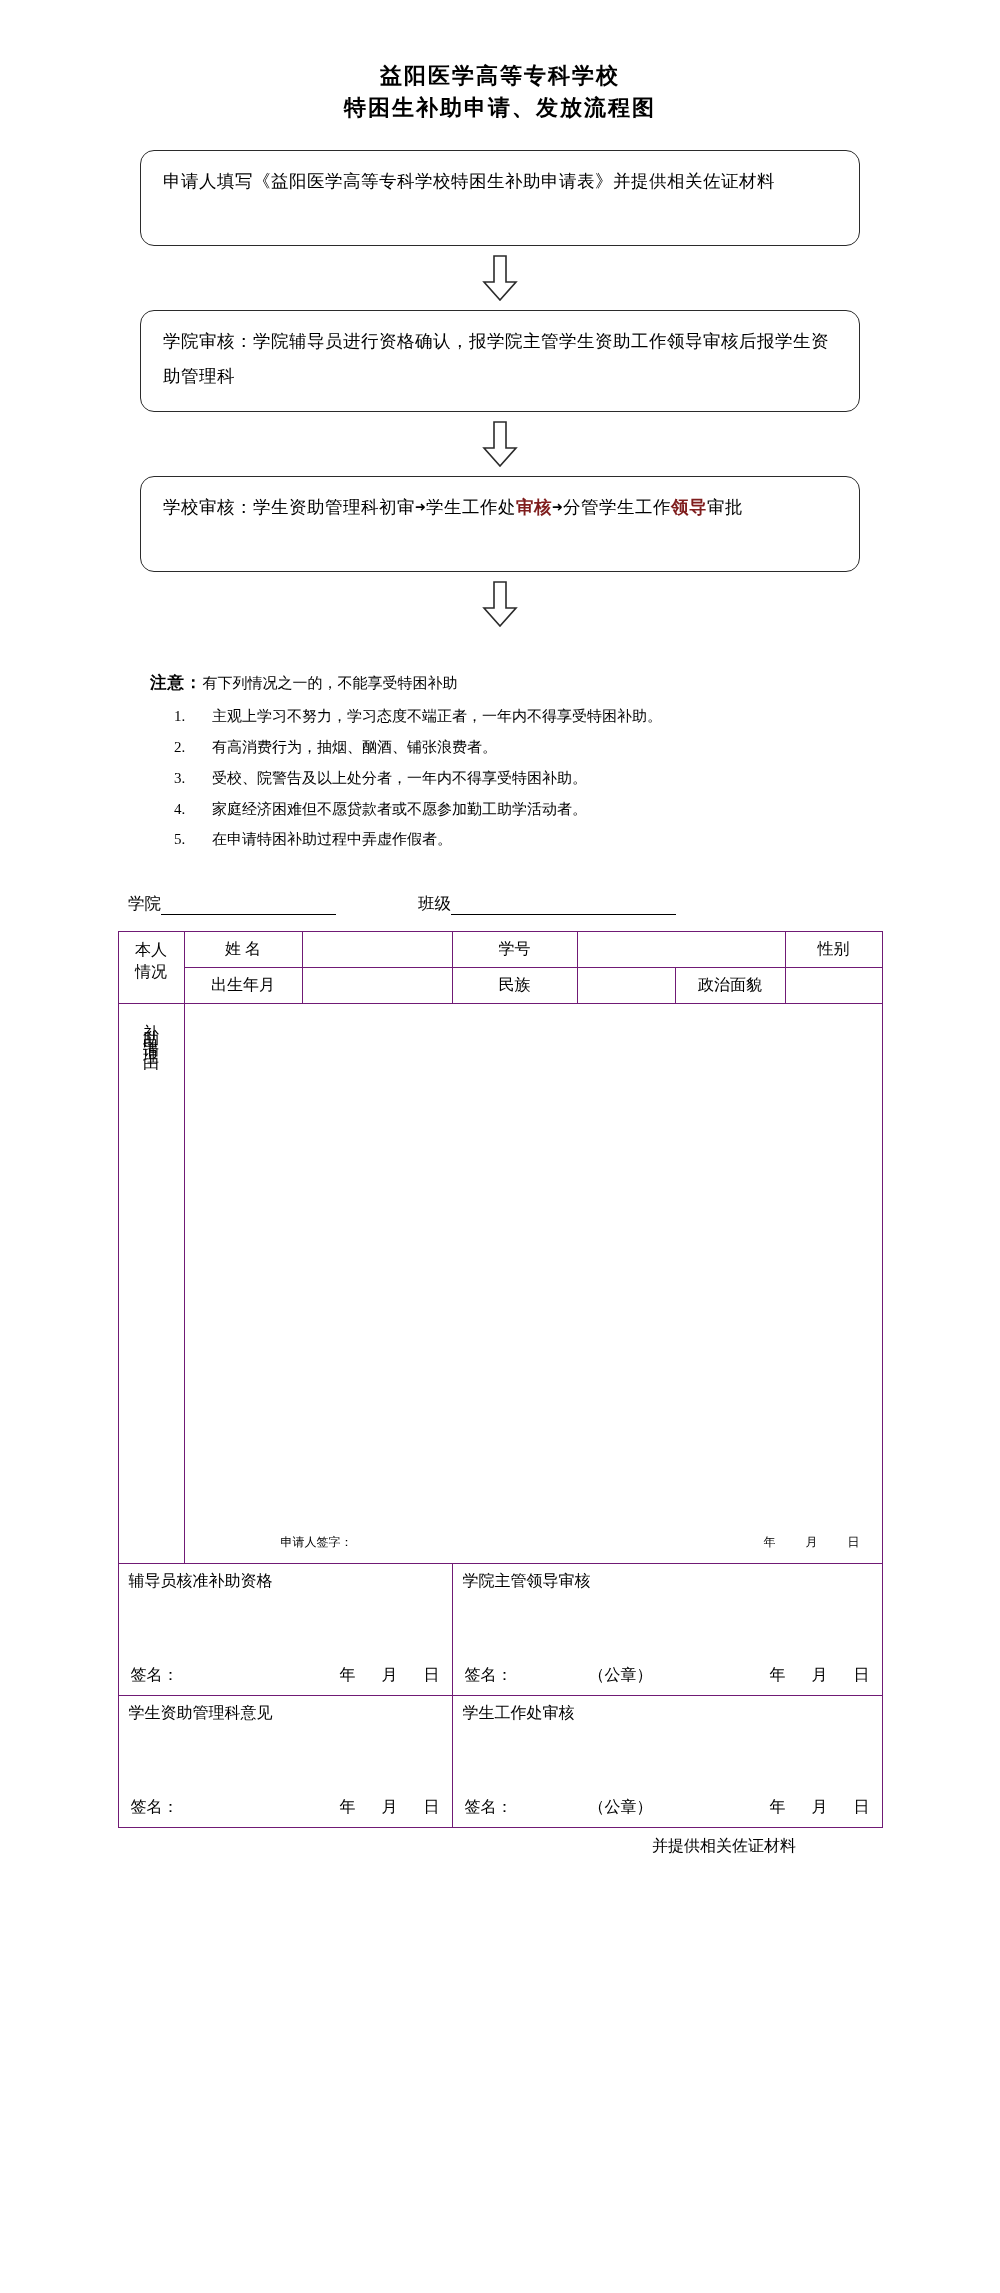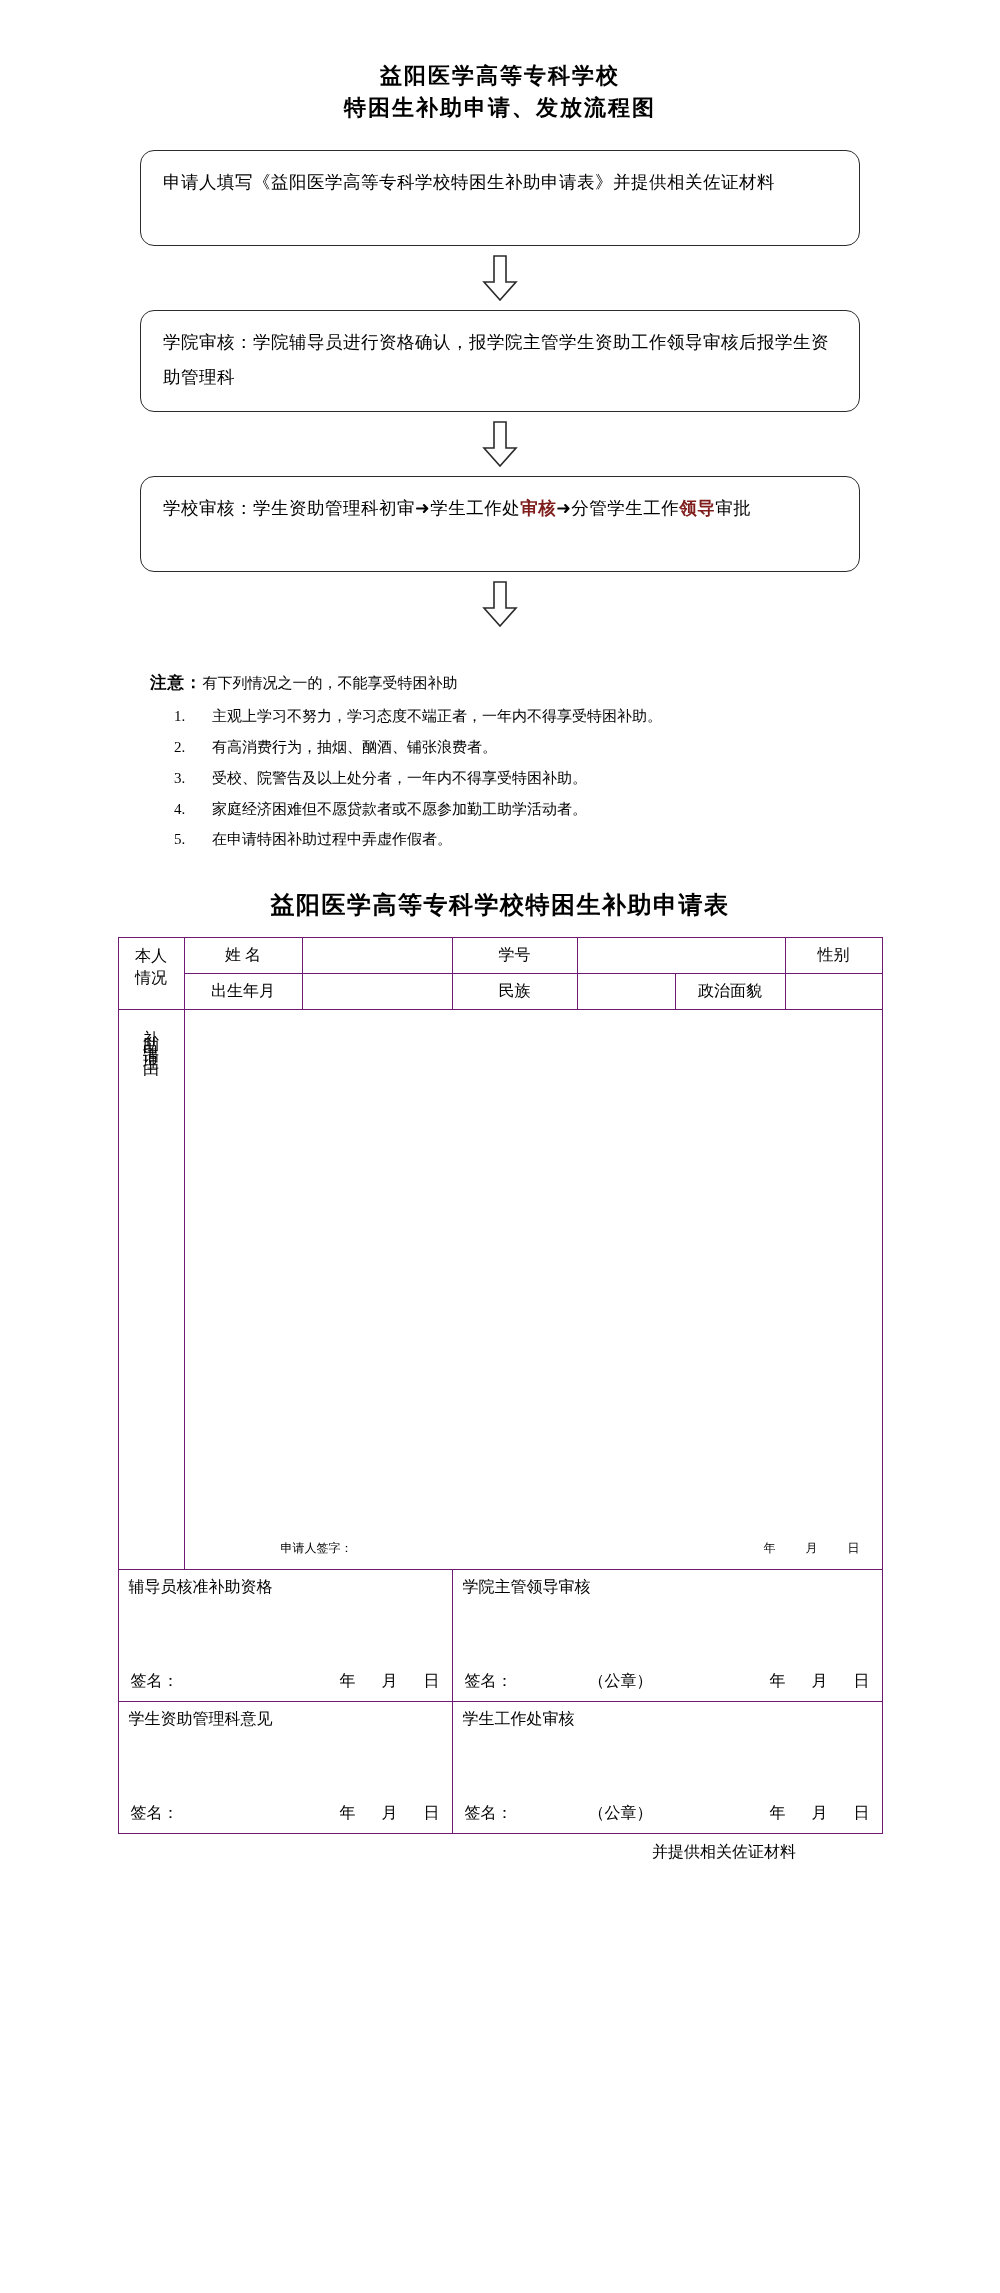--- a/index.html
+++ b/index.html
@@ -39,20 +39,21 @@
     font-weight: bold;
     letter-spacing: 2px;
     margin: 0;
     line-height: 1.45;
   }
 
   
   .flow {
     margin: 26px auto 0 auto;
     width: 720px;
+    font-family: Liberation Mono, monospace;
   }
   .flow-box {
     border: 1.6px solid #2b2b2b;
     border-radius: 14px;
     box-sizing: border-box;
     padding: 14px 22px 16px 22px;
     font-size: 17.5px;
     line-height: 2.0;
     letter-spacing: 0.5px;
     background: #ffffff;
@@ -239,22 +240,32 @@
     <div class="notes-head"><span class="lbl">注意：</span><span>有下列情况之一的，不能享受特困补助</span></div>
     <ol>
       <li>主观上学习不努力，学习态度不端正者，一年内不得享受特困补助。</li>
       <li>有高消费行为，抽烟、酗酒、铺张浪费者。</li>
       <li>受校、院警告及以上处分者，一年内不得享受特困补助。</li>
       <li>家庭经济困难但不愿贷款者或不愿参加勤工助学活动者。</li>
       <li>在申请特困补助过程中弄虚作假者。</li>
     </ol>
   </div>
 
-  <div class="form-title">益阳医学高等专科学校特困生补助申请表</div>
-
+
+  <div class="blanks">
+    <div class="blank-group">
+      <span class="lbl">学院</span>
+      <span class="blank-line" style="width:175px;"></span>
+    </div>
+    <span class="gap-mid"></span>
+    <div class="blank-group">
+      <span class="lbl">班级</span>
+      <span class="blank-line" style="width:225px;"></span>
+    </div>
+  </div>
 
   <table class="form">
     <colgroup>
       <col style="width:66px">
       <col style="width:118px">
       <col style="width:150px">
       <col style="width:125px">
       <col style="width:98px">
       <col style="width:110px">
       <col style="width:97px">

